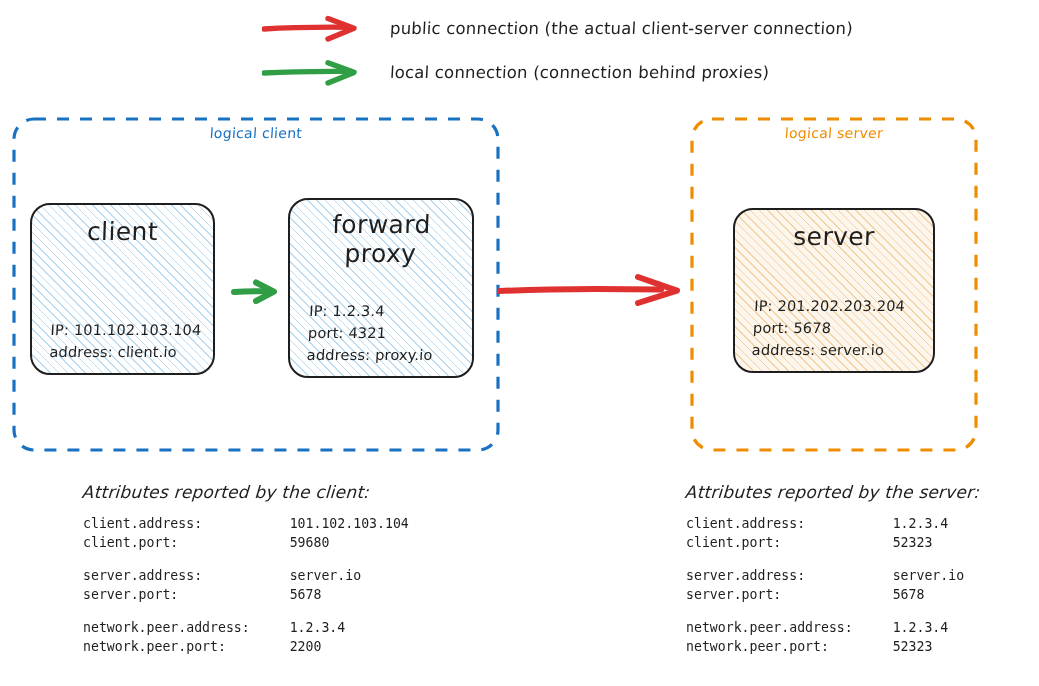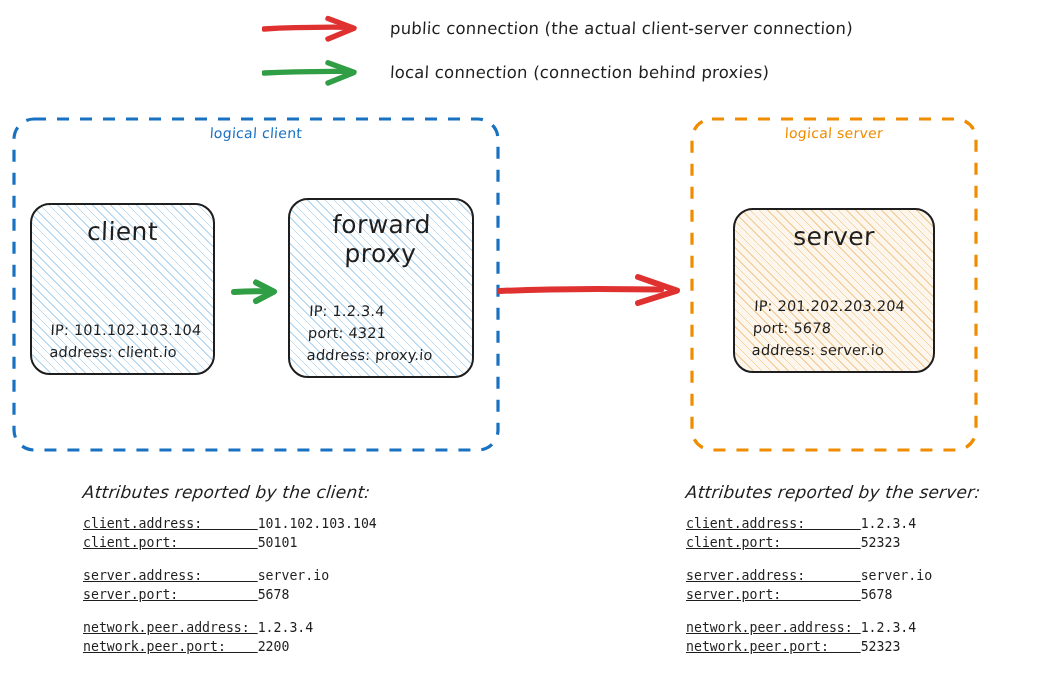--- a/index.html
+++ b/index.html
@@ -129,22 +129,22 @@
   }
   .attr-group { margin-bottom: 14px; }
   .attr-row {
     display: flex;
     font-family: "DejaVu Sans Mono", monospace;
     font-size: 13.2px;
     line-height: 1.44;
     color: #1e1e1e;
     white-space: pre;
   }
-  .attr-key { flex: 0 0 auto; text-decoration: underline; }
-  .attr-val { flex: 0 0 auto; }
+  .attr-key { flex: 0 0 auto; }
+  .attr-val { flex: 0 0 auto; margin-left: 32px; }
 </style>
 </head>
 <body>
 
 <div class="canvas">
 
   <div class="legend-row" style="left:262px; top:13px;">
     <svg class="legend-arrow" viewBox="0 0 110 30">
       <path d="M2,16 C26,14.4 58,14.0 86,14.2" stroke="#e03131" stroke-width="5.4" fill="none" stroke-linecap="round"></path>
       <path d="M66,5.5 L92,15.2 L66,26" stroke="#e03131" stroke-width="5.4" fill="none" stroke-linecap="round" stroke-linejoin="round"></path>
@@ -219,21 +219,21 @@
   <div class="attrs" style="left:83px; top:482px;">
     <div class="attrs-heading">Attributes reported by the client:</div>
 
     <div class="attr-group">
       <div class="attr-row">
         <span class="attr-key">client.address:       </span>
         <span class="attr-val">101.102.103.104</span>
       </div>
       <div class="attr-row">
         <span class="attr-key">client.port:          </span>
-        <span class="attr-val">50101</span>
+        <span class="attr-val">59680</span>
       </div>
     </div>
 
     <div class="attr-group">
       <div class="attr-row">
         <span class="attr-key">server.address:       </span>
         <span class="attr-val">server.io</span>
       </div>
       <div class="attr-row">
         <span class="attr-key">server.port:          </span>

